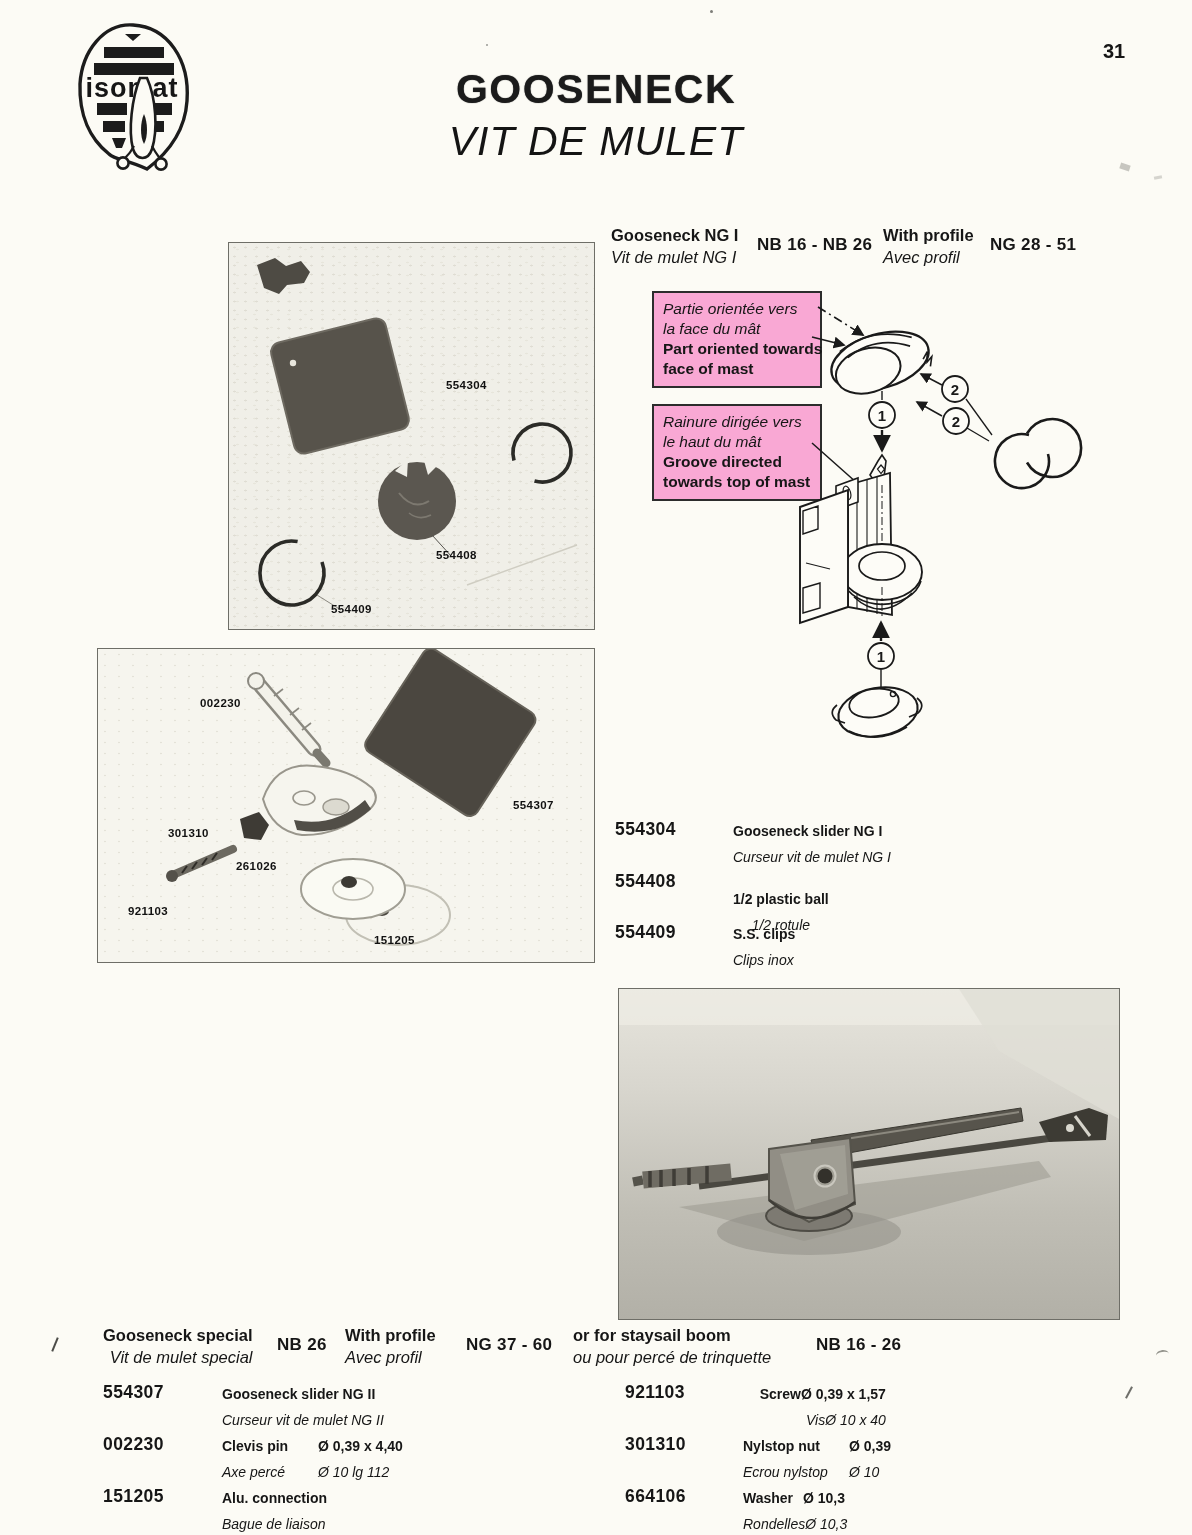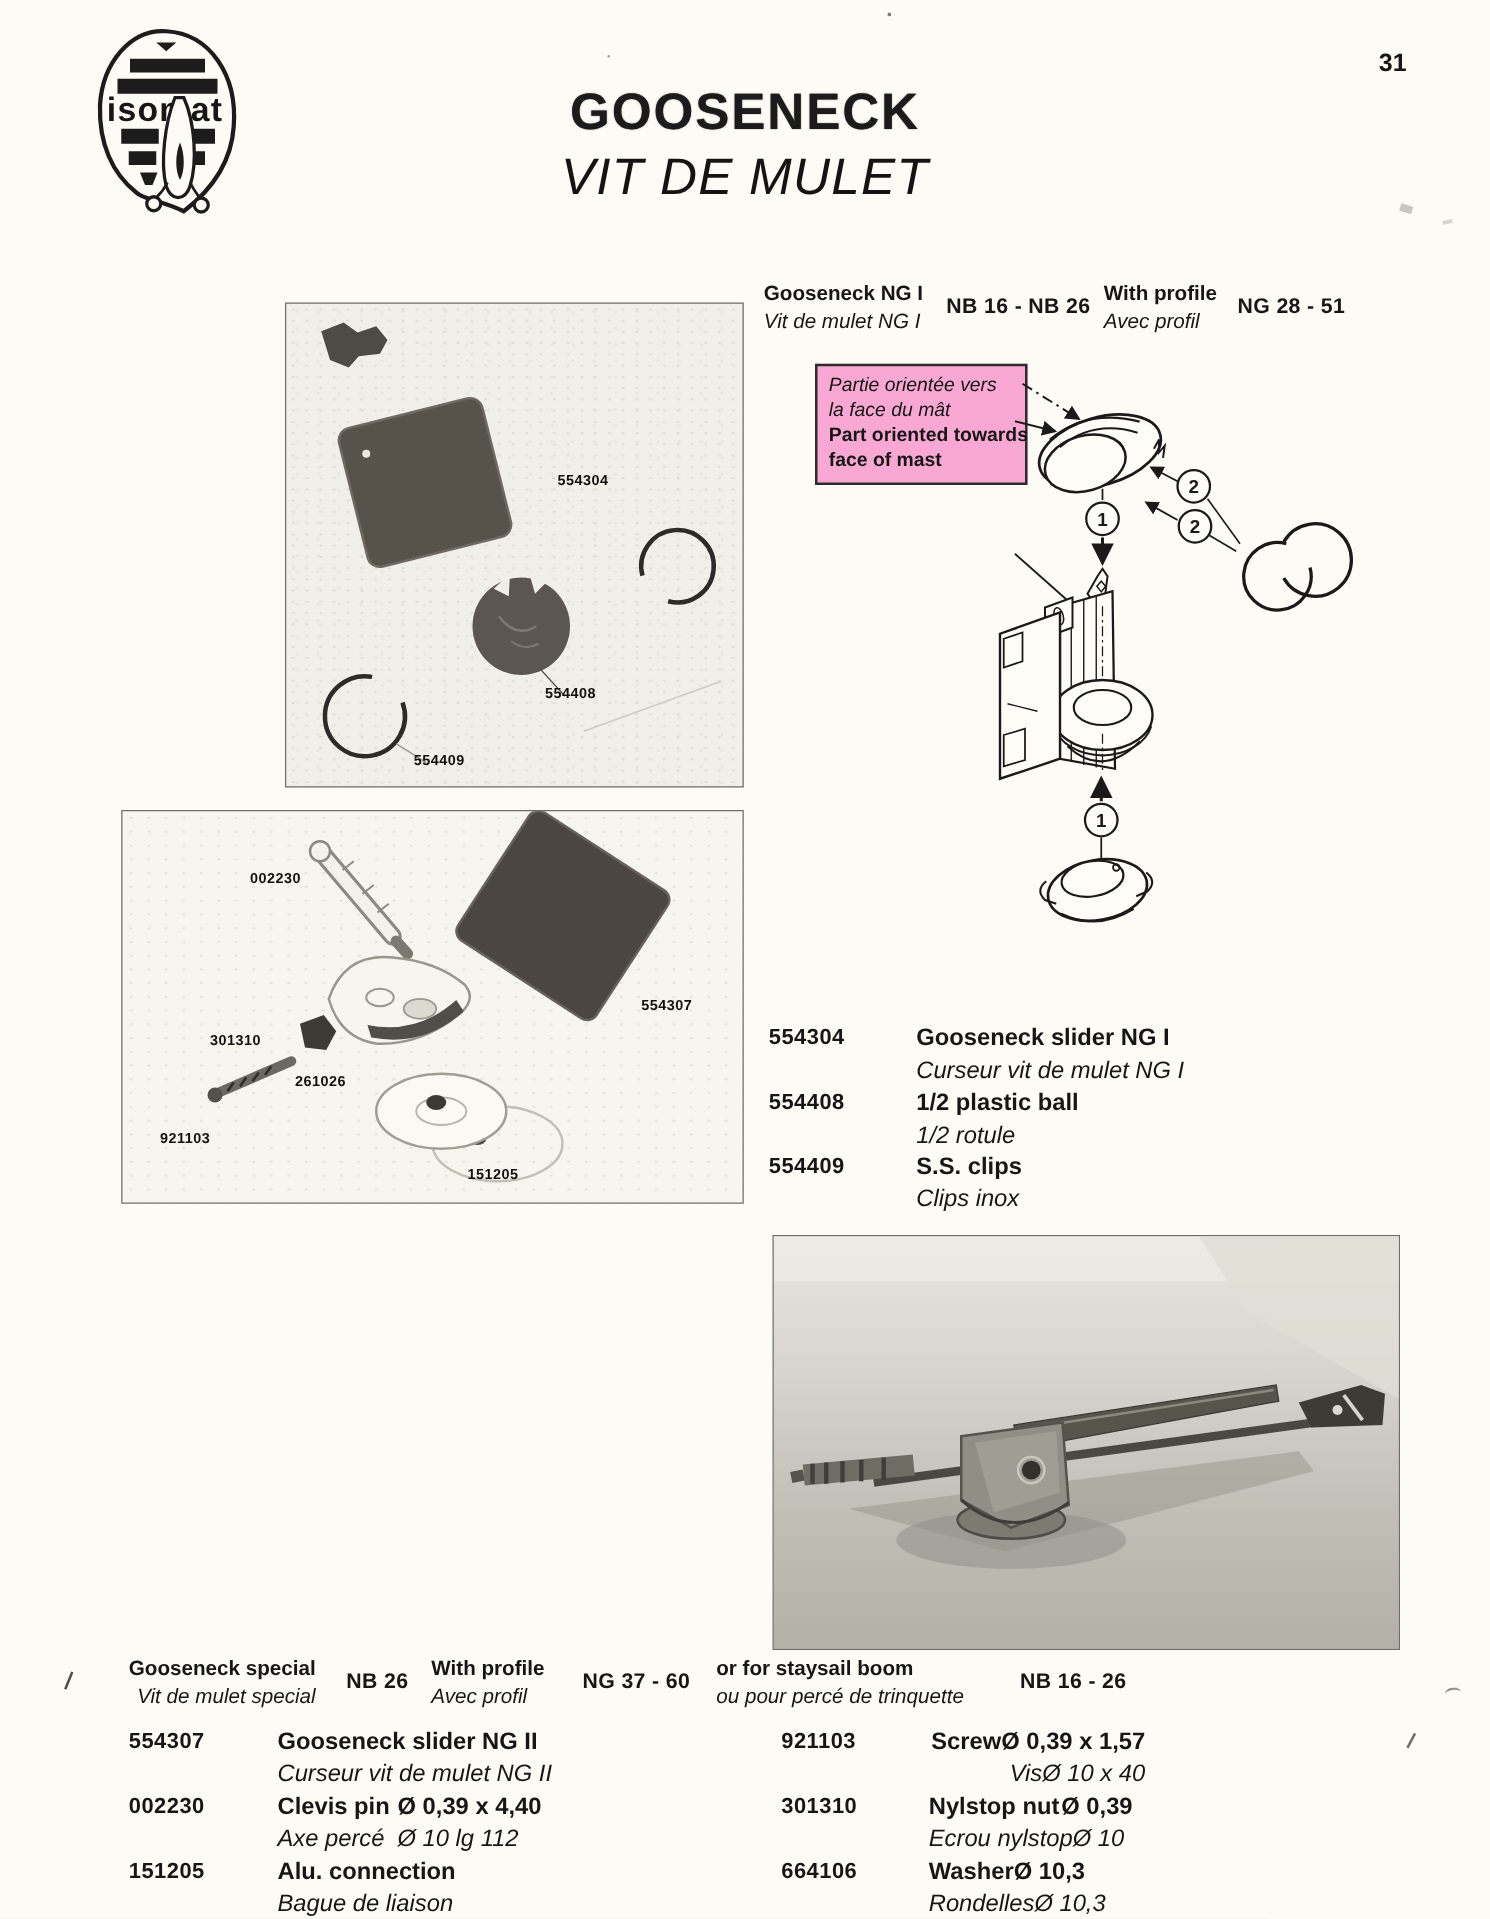--- a/index.html
+++ b/index.html
@@ -35,21 +35,21 @@
   .photo3{background:linear-gradient(180deg,#e7e5dd 0%,#d8d6ce 30%,#c0beb5 68%,#b2b0a7 100%);}
   .plabel{font-size:11.5px;font-weight:bold;letter-spacing:.4px;white-space:nowrap;color:#111;}
   .callout{
     border:2px solid #2c2c2c;background:#f9a8d4;padding:6px 9px 7px 9px;
     font-size:15.5px;line-height:20px;white-space:nowrap;
   }
   .callout .i{display:block;}
   .callout .b{display:block;}
   .partrow{white-space:nowrap;}
   .partrow .pnum{position:absolute;left:0;top:1px;font-size:17.5px;font-weight:bold;letter-spacing:.4px;}
-  .partrow .pdesc{position:absolute;font-size:19px;line-height:26px;}
+  .partrow .pdesc{position:absolute;font-size:14px;line-height:26px;}
   .partrow .pdesc .b{display:block;}
   .partrow .pdesc .i{display:block;}
   .nm{display:inline-block;}
   .artifact{background:#9a9a93;opacity:.55;}
   svg text{font-family:"Liberation Sans","DejaVu Sans",sans-serif;}
 </style>
 </head>
 <body>
 
 <div id="page">
@@ -119,20 +119,26 @@
     <div class="abs plabel" style="left:207px;top:306px;">554408</div>
     <div class="abs plabel" style="left:102px;top:360px;">554409</div>
   </div>
 
   <div class="abs callout" style="left:652px;top:291px;width:148px;">
     <span class="i">Partie orientée vers</span>
     <span class="i">la face du mât</span>
     <span class="b">Part oriented towards</span>
     <span class="b">face of mast</span>
   </div>
+  <div class="abs callout" style="left:652px;top:404px;width:148px;">
+    <span class="i">Rainure dirigée vers</span>
+    <span class="i">le haut du mât</span>
+    <span class="b">Groove directed</span>
+    <span class="b">towards top of mast</span>
+  </div>
 
   <div class="abs" style="left:770px;top:285px;width:360px;height:505px;">
     <svg width="360" height="505" viewBox="0 0 360 505">
       <defs>
         <marker id="ah" viewBox="0 0 10 10" refX="8.5" refY="5" markerWidth="7.5" markerHeight="7.5" orient="auto-start-reverse">
           <path d="M0,0 L10,5 L0,10 Z" fill="#1a1a1a"></path>
         </marker>
       </defs>
 
       <line x1="48" y1="22" x2="93" y2="50" stroke="#1a1a1a" stroke-width="1.6" stroke-dasharray="9 4 2 4" marker-end="url(#ah)"></line>
@@ -257,21 +263,21 @@
 
   <div class="abs partrow" style="left:615px;top:818px;width:460px;height:52px;">
     <span class="pnum">554304</span>
     <span class="pdesc" style="left:118px;top:0;">
       <span class="b">Gooseneck slider NG I</span>
       <span class="i">Curseur vit de mulet NG I</span>
     </span>
   </div>
   <div class="abs partrow" style="left:615px;top:870px;width:460px;height:52px;">
     <span class="pnum">554408</span>
-    <span class="pdesc" style="left:118px;top:0;">
+    <span class="pdesc" style="left:118px;top:16px;text-align:center;">
       <span class="b">1/2 plastic ball</span>
       <span class="i">1/2 rotule</span>
     </span>
   </div>
   <div class="abs partrow" style="left:615px;top:921px;width:460px;height:52px;">
     <span class="pnum">554409</span>
     <span class="pdesc" style="left:118px;top:0;">
       <span class="b">S.S. clips</span>
       <span class="i">Clips inox</span>
     </span>

